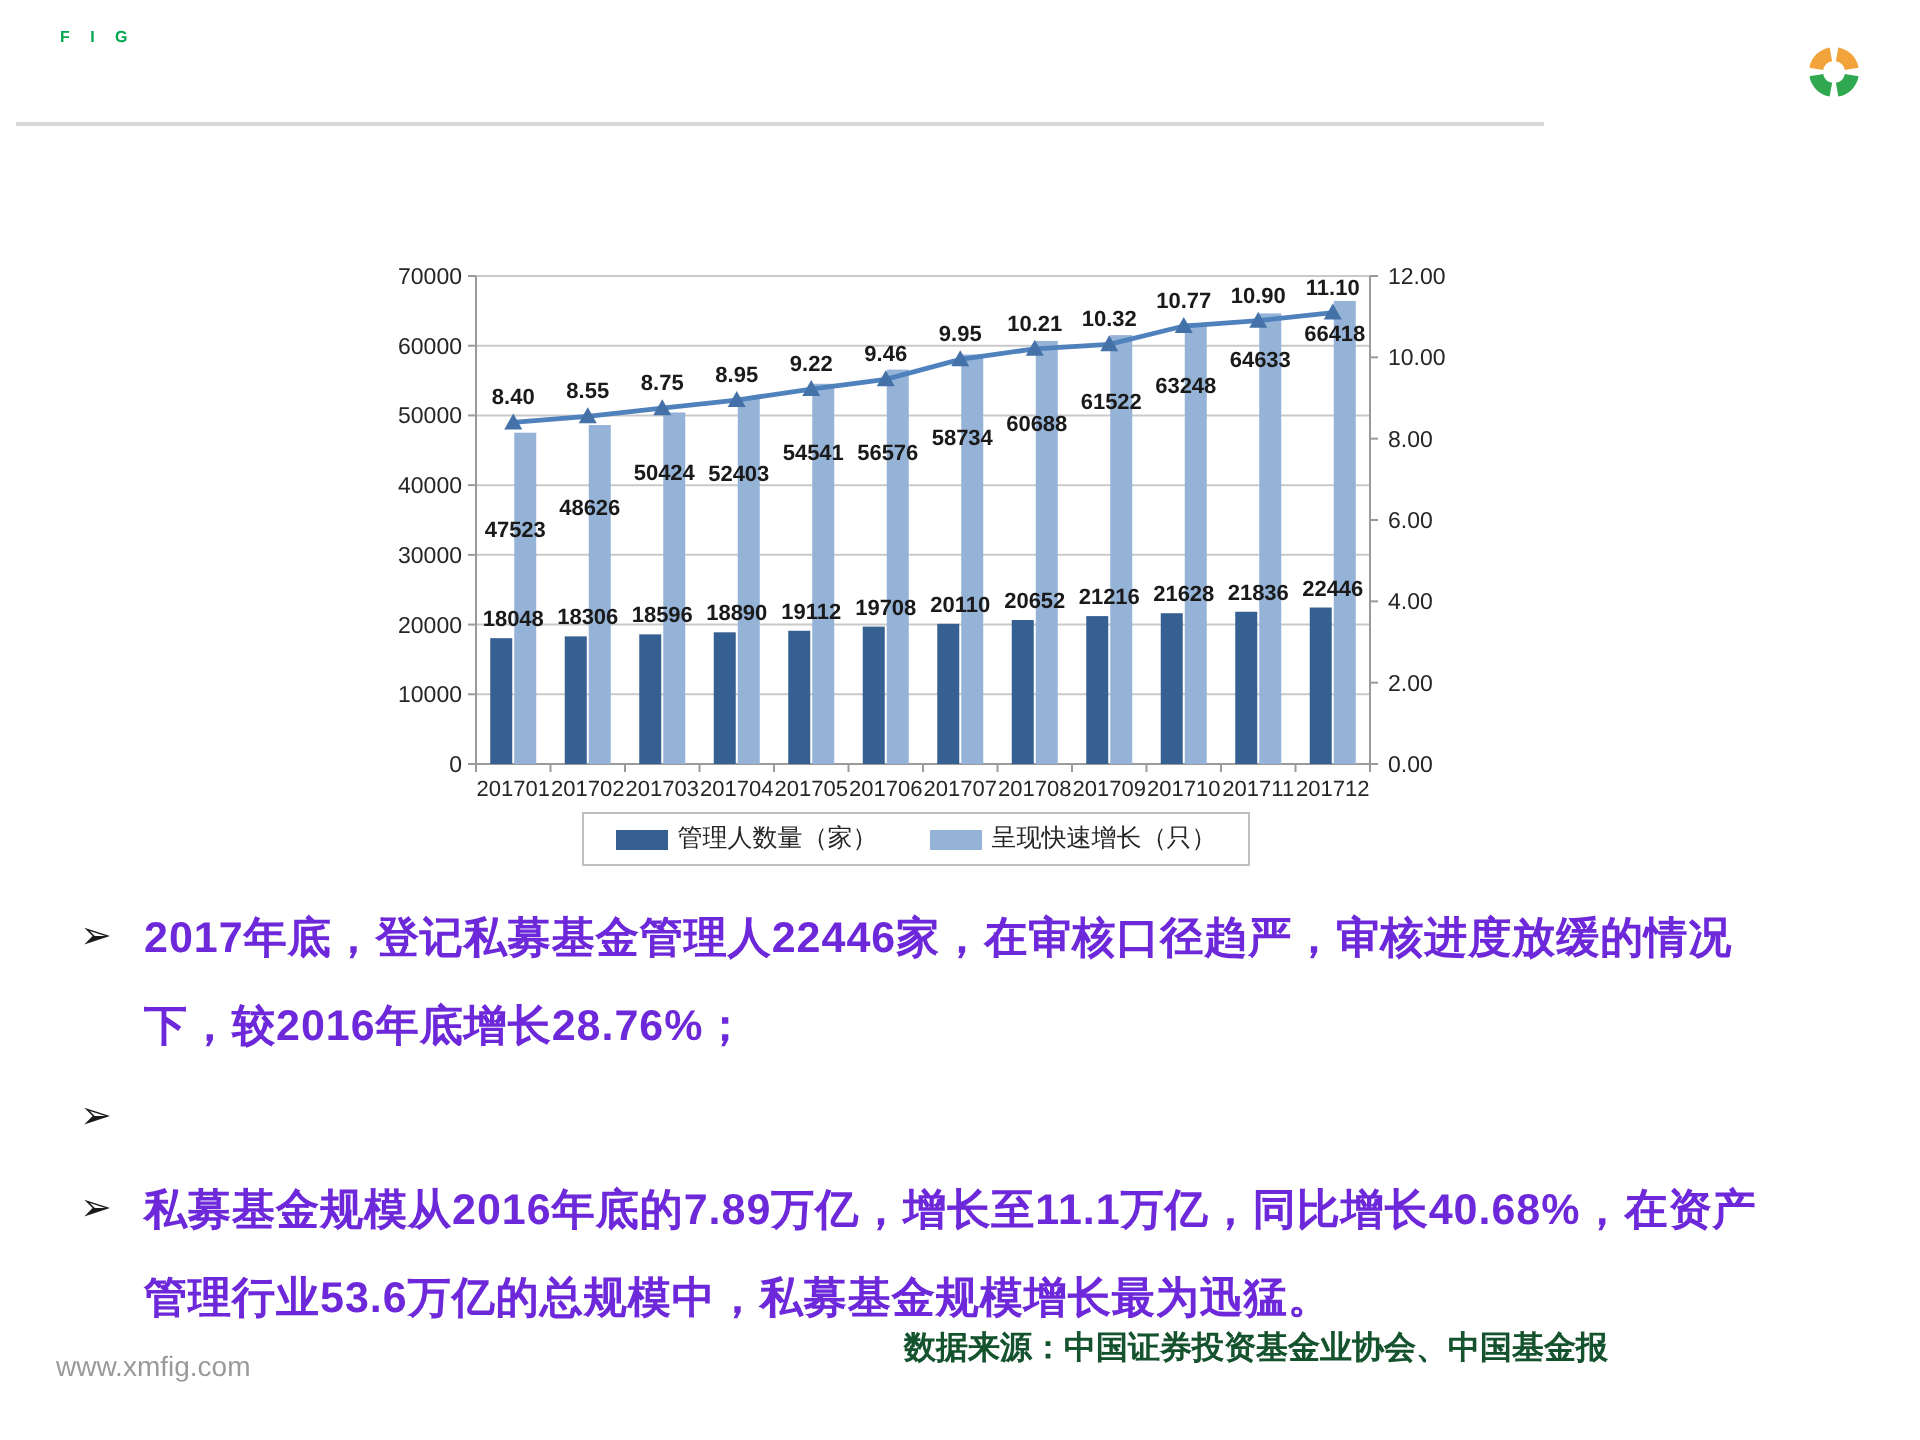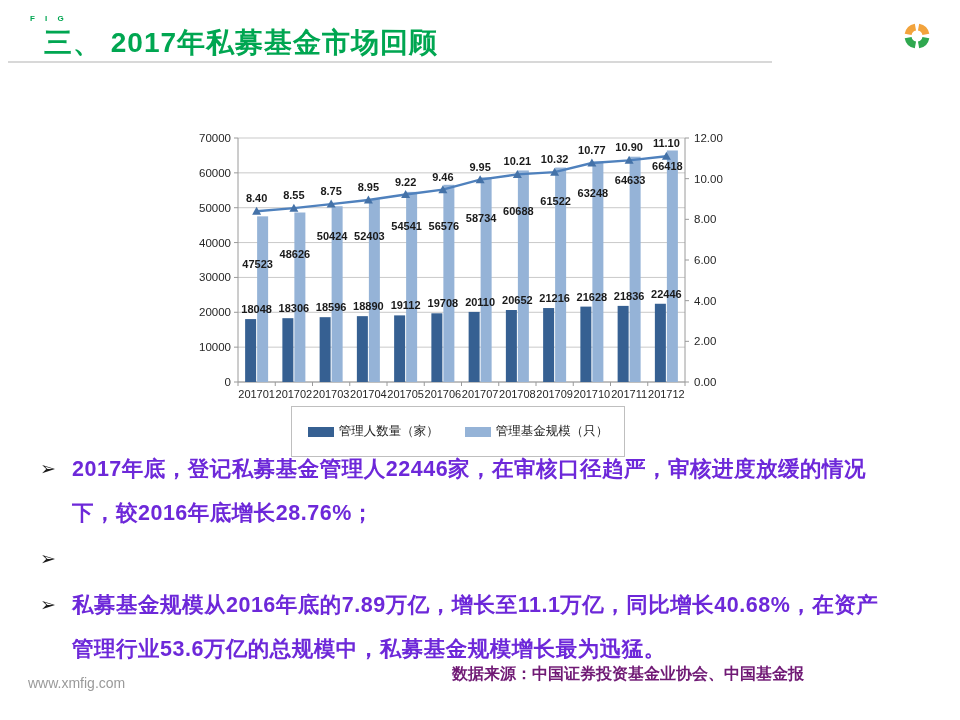--- a/index.html
+++ b/index.html
@@ -10,39 +10,38 @@
   .page-title{position:absolute;left:44px;top:24px;margin:0;font-size:28px;font-weight:bold;
               color:#00a651;letter-spacing:1px;font-family:"Liberation Sans",sans-serif;}
   .title-rule{position:absolute;left:8px;top:61px;width:764px;height:0;
               border:none;border-top:2px solid #d8d8d8;margin:0;}
   .section-subtitle{position:absolute;left:44px;top:84px;margin:0;font-size:18px;
                     font-weight:bold;color:#00a651;}
   .brand-logo{position:absolute;left:903px;top:22px;width:28px;height:28px;}
   .chart-wrap{position:absolute;left:168px;top:122px;width:580px;height:312px;}
   .legend{position:absolute;left:168px;top:406px;width:580px;display:flex;justify-content:center;}
   .legend-box{display:inline-flex;align-items:center;gap:26px;border:1px solid #bfbfbf;
-              padding:16px 16px;font-size:12.5px;color:#262626;}
+              padding:4px 16px;font-size:12.5px;color:#262626;}
   .lg-item{display:inline-flex;align-items:center;gap:5px;}
   .lg-swatch{display:inline-block;width:26px;height:10px;}
   .lg-line{display:inline-block;width:36px;height:12px;}
   .bullets{position:absolute;left:40px;top:447px;width:856px;}
   .bullet{display:flex;margin-bottom:2px;}
   .b-arrow{flex:0 0 32px;font-size:19px;line-height:44px;color:#1a1a1a;}
   .b-text{font-size:21.5px;line-height:44px;color:#6d28d9;font-weight:600;letter-spacing:.5px;}
   .footer-site{position:absolute;left:28px;top:675px;font-size:14px;color:#9a9a9a;}
-  .footer-source{position:absolute;left:452px;top:664px;font-size:16px;color:#701a75;font-weight:600;}
+  .footer-source{position:absolute;left:452px;top:664px;font-size:16px;color:#14532d;font-weight:600;}
   svg text{font-family:"Liberation Sans",sans-serif;}
 </style>
 </head>
 <body>
 
 <div class="slide">
 
   <div class="fig-mark">F I G</div>
-  <h1 class="page-title">三、 2017年私募基金市场回顾</h1>
 
   <svg class="brand-logo" viewBox="0 0 28 28">
     <path d="M 15.56 5.14 A 9 9 0 0 1 22.86 12.44" fill="none" stroke="#f2a33c" stroke-width="7"></path>
     <path d="M 22.86 15.56 A 9 9 0 0 1 15.56 22.86" fill="none" stroke="#2fa84f" stroke-width="7"></path>
     <path d="M 12.44 22.86 A 9 9 0 0 1 5.14 15.56" fill="none" stroke="#2fa84f" stroke-width="7"></path>
     <path d="M 5.14 12.44 A 9 9 0 0 1 12.44 5.14" fill="none" stroke="#f2a33c" stroke-width="7"></path>
   </svg>
 
   <hr class="title-rule">
 
@@ -189,21 +188,21 @@
       </svg></div>
 
   <div class="legend">
     <div class="legend-box">
       <span class="lg-item">
         <span class="lg-swatch" style="background: rgb(54, 96, 146);"></span>
         <span>管理人数量（家）</span>
       </span>
       <span class="lg-item">
         <span class="lg-swatch" style="background: rgb(149, 179, 215);"></span>
-        <span>管理基金规模（只）</span>
+        <span>呈现快速增长（只）</span>
       </span>
     </div>
   </div>
 
   <div class="bullets">
     <div class="bullet">
       <span class="b-arrow">➢</span>
       <span class="b-text">2017年底，登记私募基金管理人22446家，在审核口径趋严，审核进度放缓的情况下，较2016年底增长28.76%；</span>
     </div>
     <div class="bullet">

